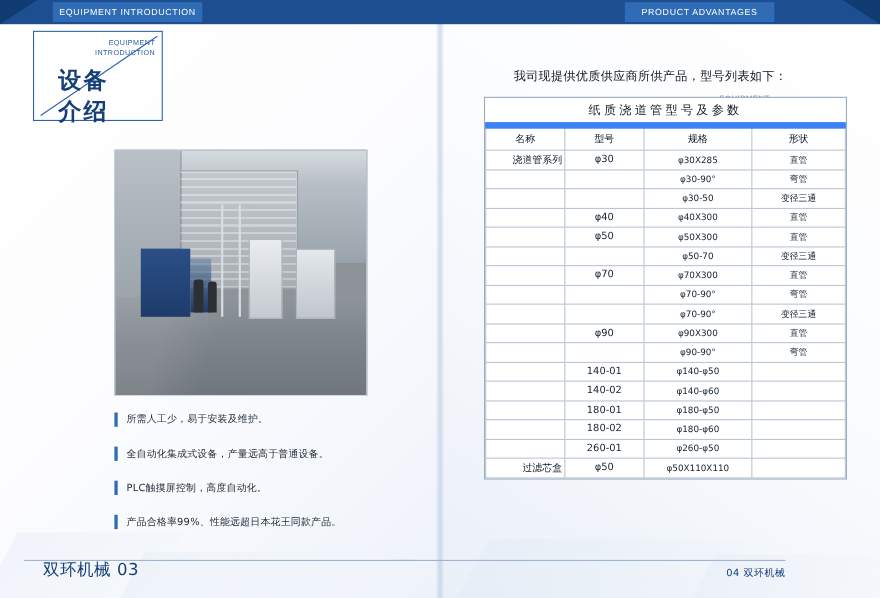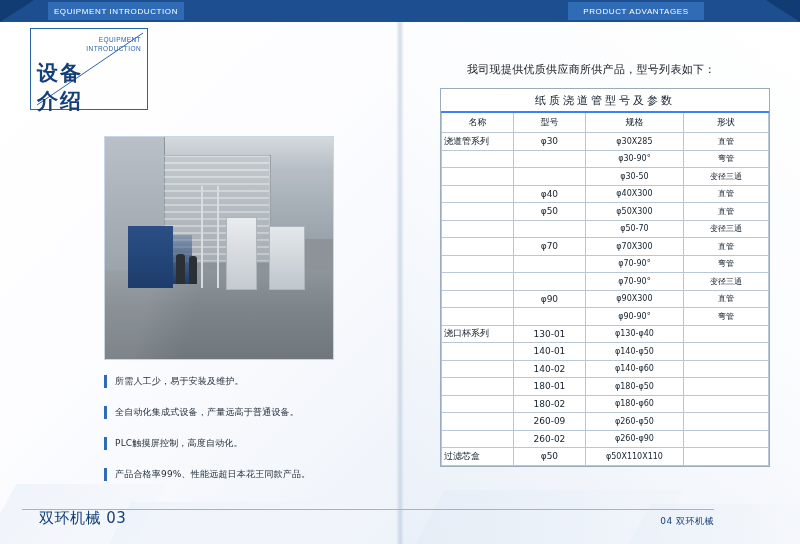--- a/index.html
+++ b/index.html
@@ -110,20 +110,21 @@
     line-height: 9px;
     letter-spacing: .4px;
   }
   .title-cn1, .title-cn2 {
     position: absolute;
     color: #143f77;
     font-size: 21px;
     font-weight: bold;
     letter-spacing: 2px;
     font-family: "Liberation Serif", serif;
+    margin-left: 16px;
   }
   .title-cn1 { left: 6px; top: 30px; }
   .title-cn2 { left: 6px; top: 58px; }
 
   .side-en {
     position: absolute;
     right: 36px; top: 86px;
     text-align: right;
     color: #2c63a8;
     font-size: 7px;
@@ -288,33 +289,33 @@
     font-size: 8px;
     color: #14202c;
     padding: 0 2px;
     white-space: nowrap;
   }
   table.spec td.title-cell {
     font-size: 11px;
     letter-spacing: 3px;
     height: 22px;
     border: none;
-    border-bottom: 2px solid #3b82f6;
+    border-bottom: 6px solid #3b82f6;
     font-family: "Liberation Serif", serif;
     color: #0e1b29;
   }
   table.spec td.hdr {
     font-size: 9px;
     height: 19px;
     color: #0e1b29;
   }
   table.spec td.group {
     font-size: 9px;
     color: #0e1b29;
-    text-align: left;
+    text-align: right;
   }
   table.spec td.model {
     font-size: 9px;
     margin-top: 19px;
   }
   .colgrp { width: 22%; }
   .colmodel { width: 22%; }
   .colspec { width: 30%; }
   .colshape { width: 26%; }
 </style>
@@ -483,26 +484,20 @@
             <td>φ90X300</td>
             <td>直管</td>
           </tr>
         <tr>
             <td class="group"></td>
             <td class="model"></td>
             <td>φ90-90°</td>
             <td>弯管</td>
           </tr>
         <tr>
-            <td class="group">浇口杯系列</td>
-            <td class="model">130-01</td>
-            <td>φ130-φ40</td>
-            <td></td>
-          </tr>
-        <tr>
             <td class="group"></td>
             <td class="model">140-01</td>
             <td>φ140-φ50</td>
             <td></td>
           </tr>
         <tr>
             <td class="group"></td>
             <td class="model">140-02</td>
             <td>φ140-φ60</td>
             <td></td>
@@ -514,28 +509,22 @@
             <td></td>
           </tr>
         <tr>
             <td class="group"></td>
             <td class="model">180-02</td>
             <td>φ180-φ60</td>
             <td></td>
           </tr>
         <tr>
             <td class="group"></td>
-            <td class="model">260-09</td>
+            <td class="model">260-01</td>
             <td>φ260-φ50</td>
-            <td></td>
-          </tr>
-        <tr>
-            <td class="group"></td>
-            <td class="model">260-02</td>
-            <td>φ260-φ90</td>
             <td></td>
           </tr>
         <tr>
             <td class="group">过滤芯盒</td>
             <td class="model">φ50</td>
             <td>φ50X110X110</td>
             <td></td>
           </tr>
       </tbody>
     </table>

